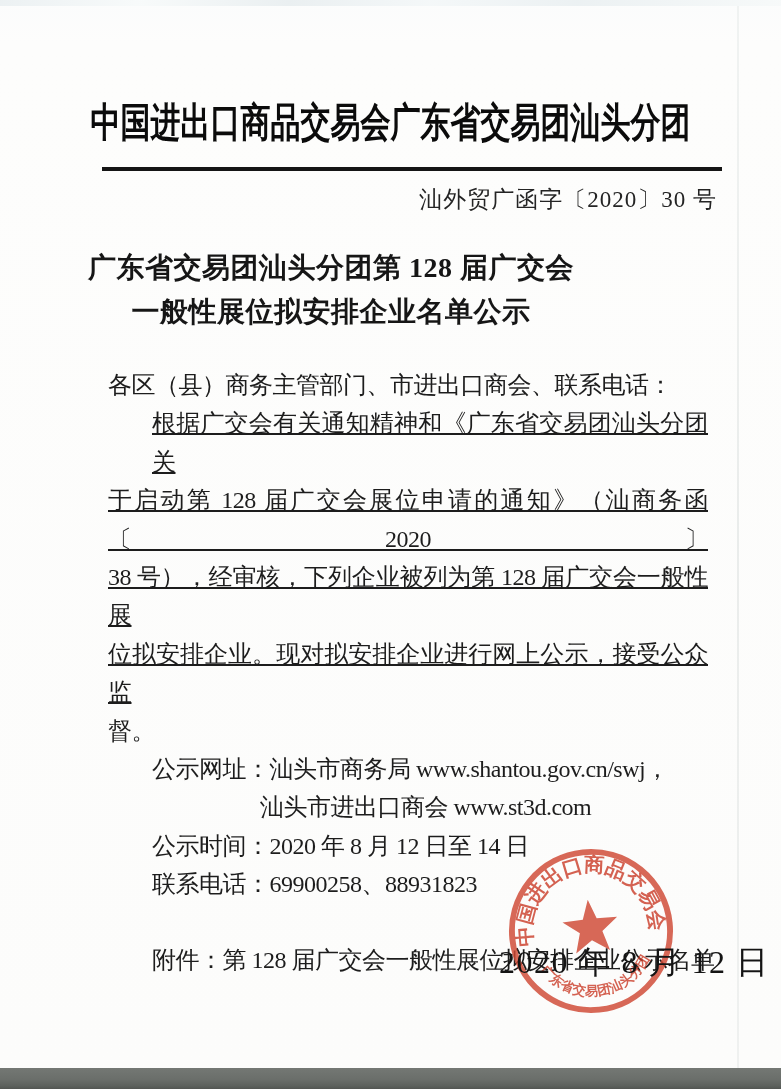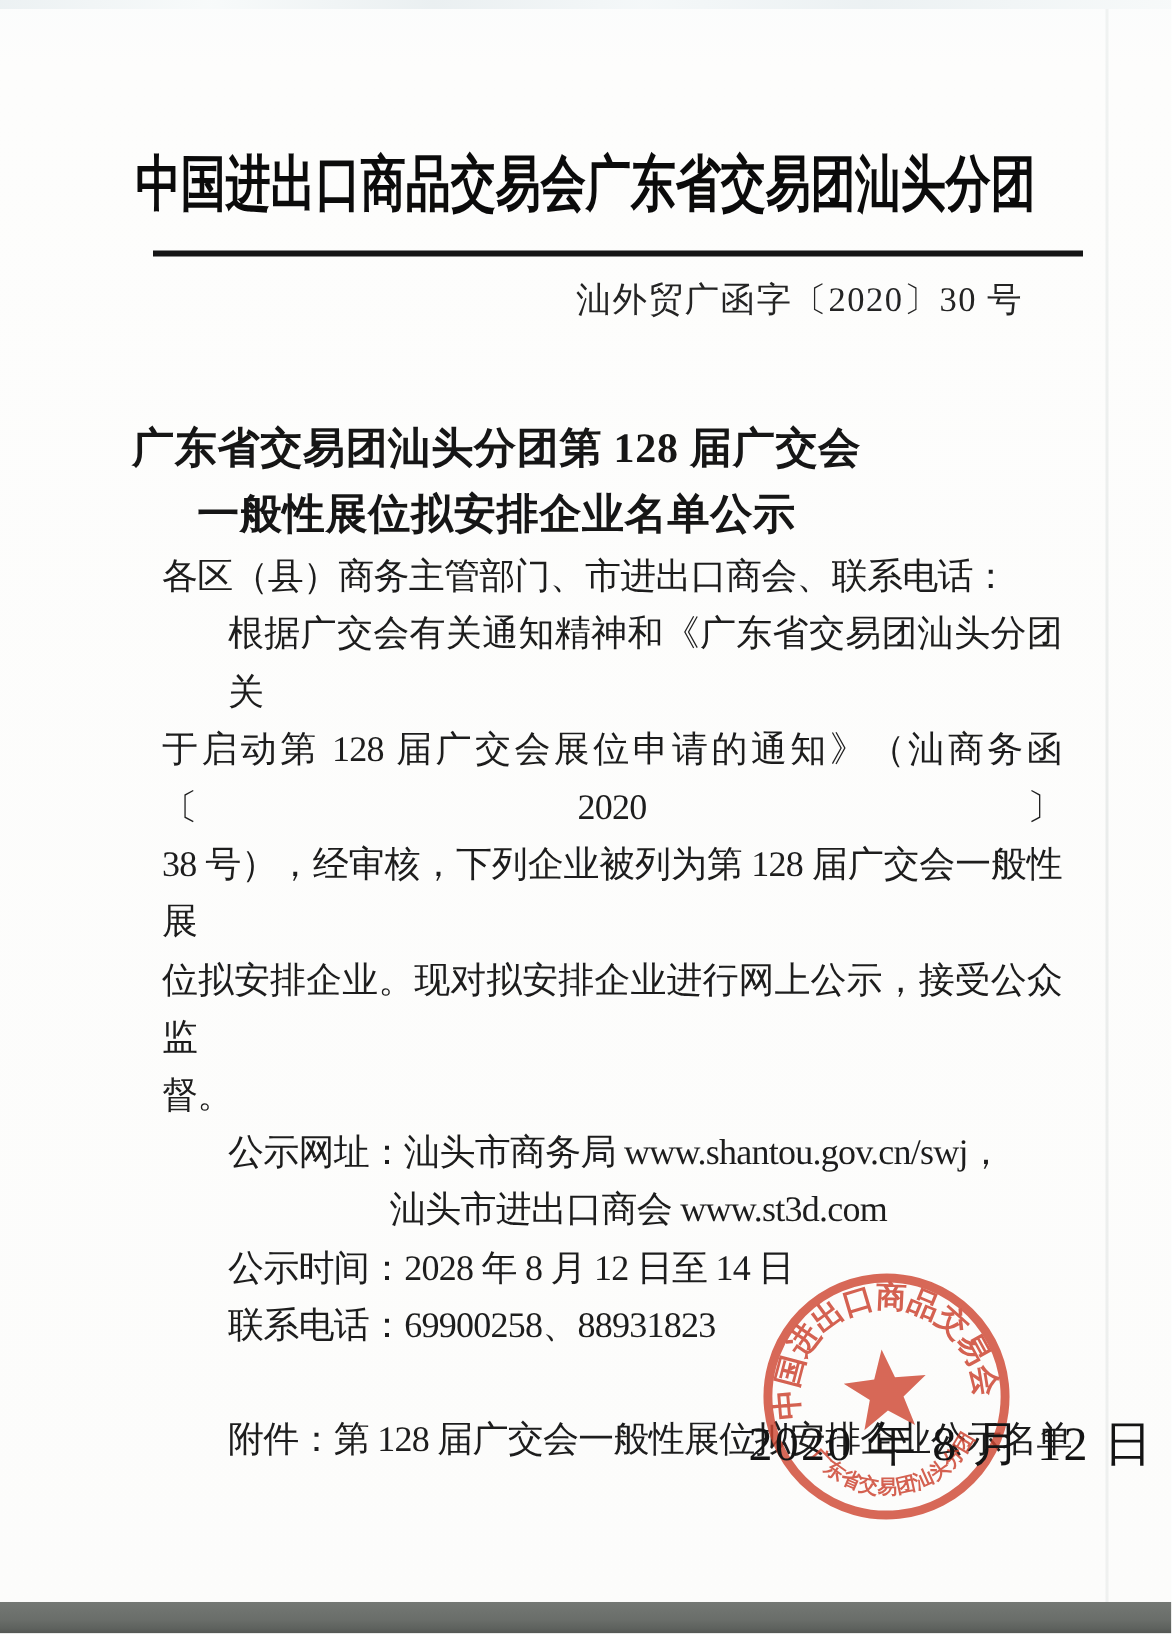--- a/index.html
+++ b/index.html
@@ -40,35 +40,36 @@
     white-space: nowrap;
   }
   .rule {
     position: absolute; top: 167px; left: 102px; width: 620px; height: 4px;
     background: #151515;
   }
   .doc-number {
     position: absolute; top: 184px; left: 0; width: 682px;
     text-align: right; font-size: 23px; color: #242424;
     letter-spacing: 1px;
+    padding-left: 35px;
   }
   
   .doc-title {
     position: absolute; top: 246px; left: 0; width: 662px;
     text-align: center; font-weight: bold; font-size: 28px;
-    line-height: 44px; color: #161616; letter-spacing: .5px; margin-top: 32px;
+    line-height: 44px; color: #161616; letter-spacing: .5px;
   }
   
   .body-block {
     position: absolute; top: 366px; left: 108px; width: 600px;
     font-size: 24px; line-height: 38.4px; color: #1d1d1d;
     letter-spacing: -0.5px;
   }
   .line { white-space: nowrap; }
-  .jline { text-align: justify; text-align-last: justify; white-space: normal; }
+  .jline { text-align: justify; text-align-last: justify; white-space: normal; text-decoration: underline; }
   .indent { padding-left: 44px; }
   .cont-indent { padding-left: 152px; }
   .attachment-line { margin-top: 37px; padding-left: 44px; white-space: nowrap; }
   
   .seal {
     position: absolute; left: 504px; top: 846px; width: 174px; height: 170px;
     transform: rotate(-6deg);
   }
   .seal svg { width: 100%; height: 100%; }
   .sign-date {
@@ -104,21 +105,21 @@
     <div class="jline">位拟安排企业。现对拟安排企业进行网上公示，接受公众监</div>
     <div class="line">督。</div>
 
     <div class="line indent">
       <span>公示网址：</span><span>汕头市商务局 www.shantou.gov.cn/swj，</span>
     </div>
     <div class="line cont-indent">
       <span>汕头市进出口商会 www.st3d.com</span>
     </div>
     <div class="line indent">
-      <span>公示时间：</span><span>2028 年 8 月 12 日至 14 日</span>
+      <span>公示时间：</span><span>2020 年 8 月 12 日至 14 日</span>
     </div>
     <div class="line indent">
       <span>联系电话：</span><span>69900258、88931823</span>
     </div>
 
     <div class="attachment-line">附件：第 128 届广交会一般性展位拟安排企业公示名单</div>
   </div>
 
   <div class="sign-date">2020 年 8 月 12 日</div>
 

